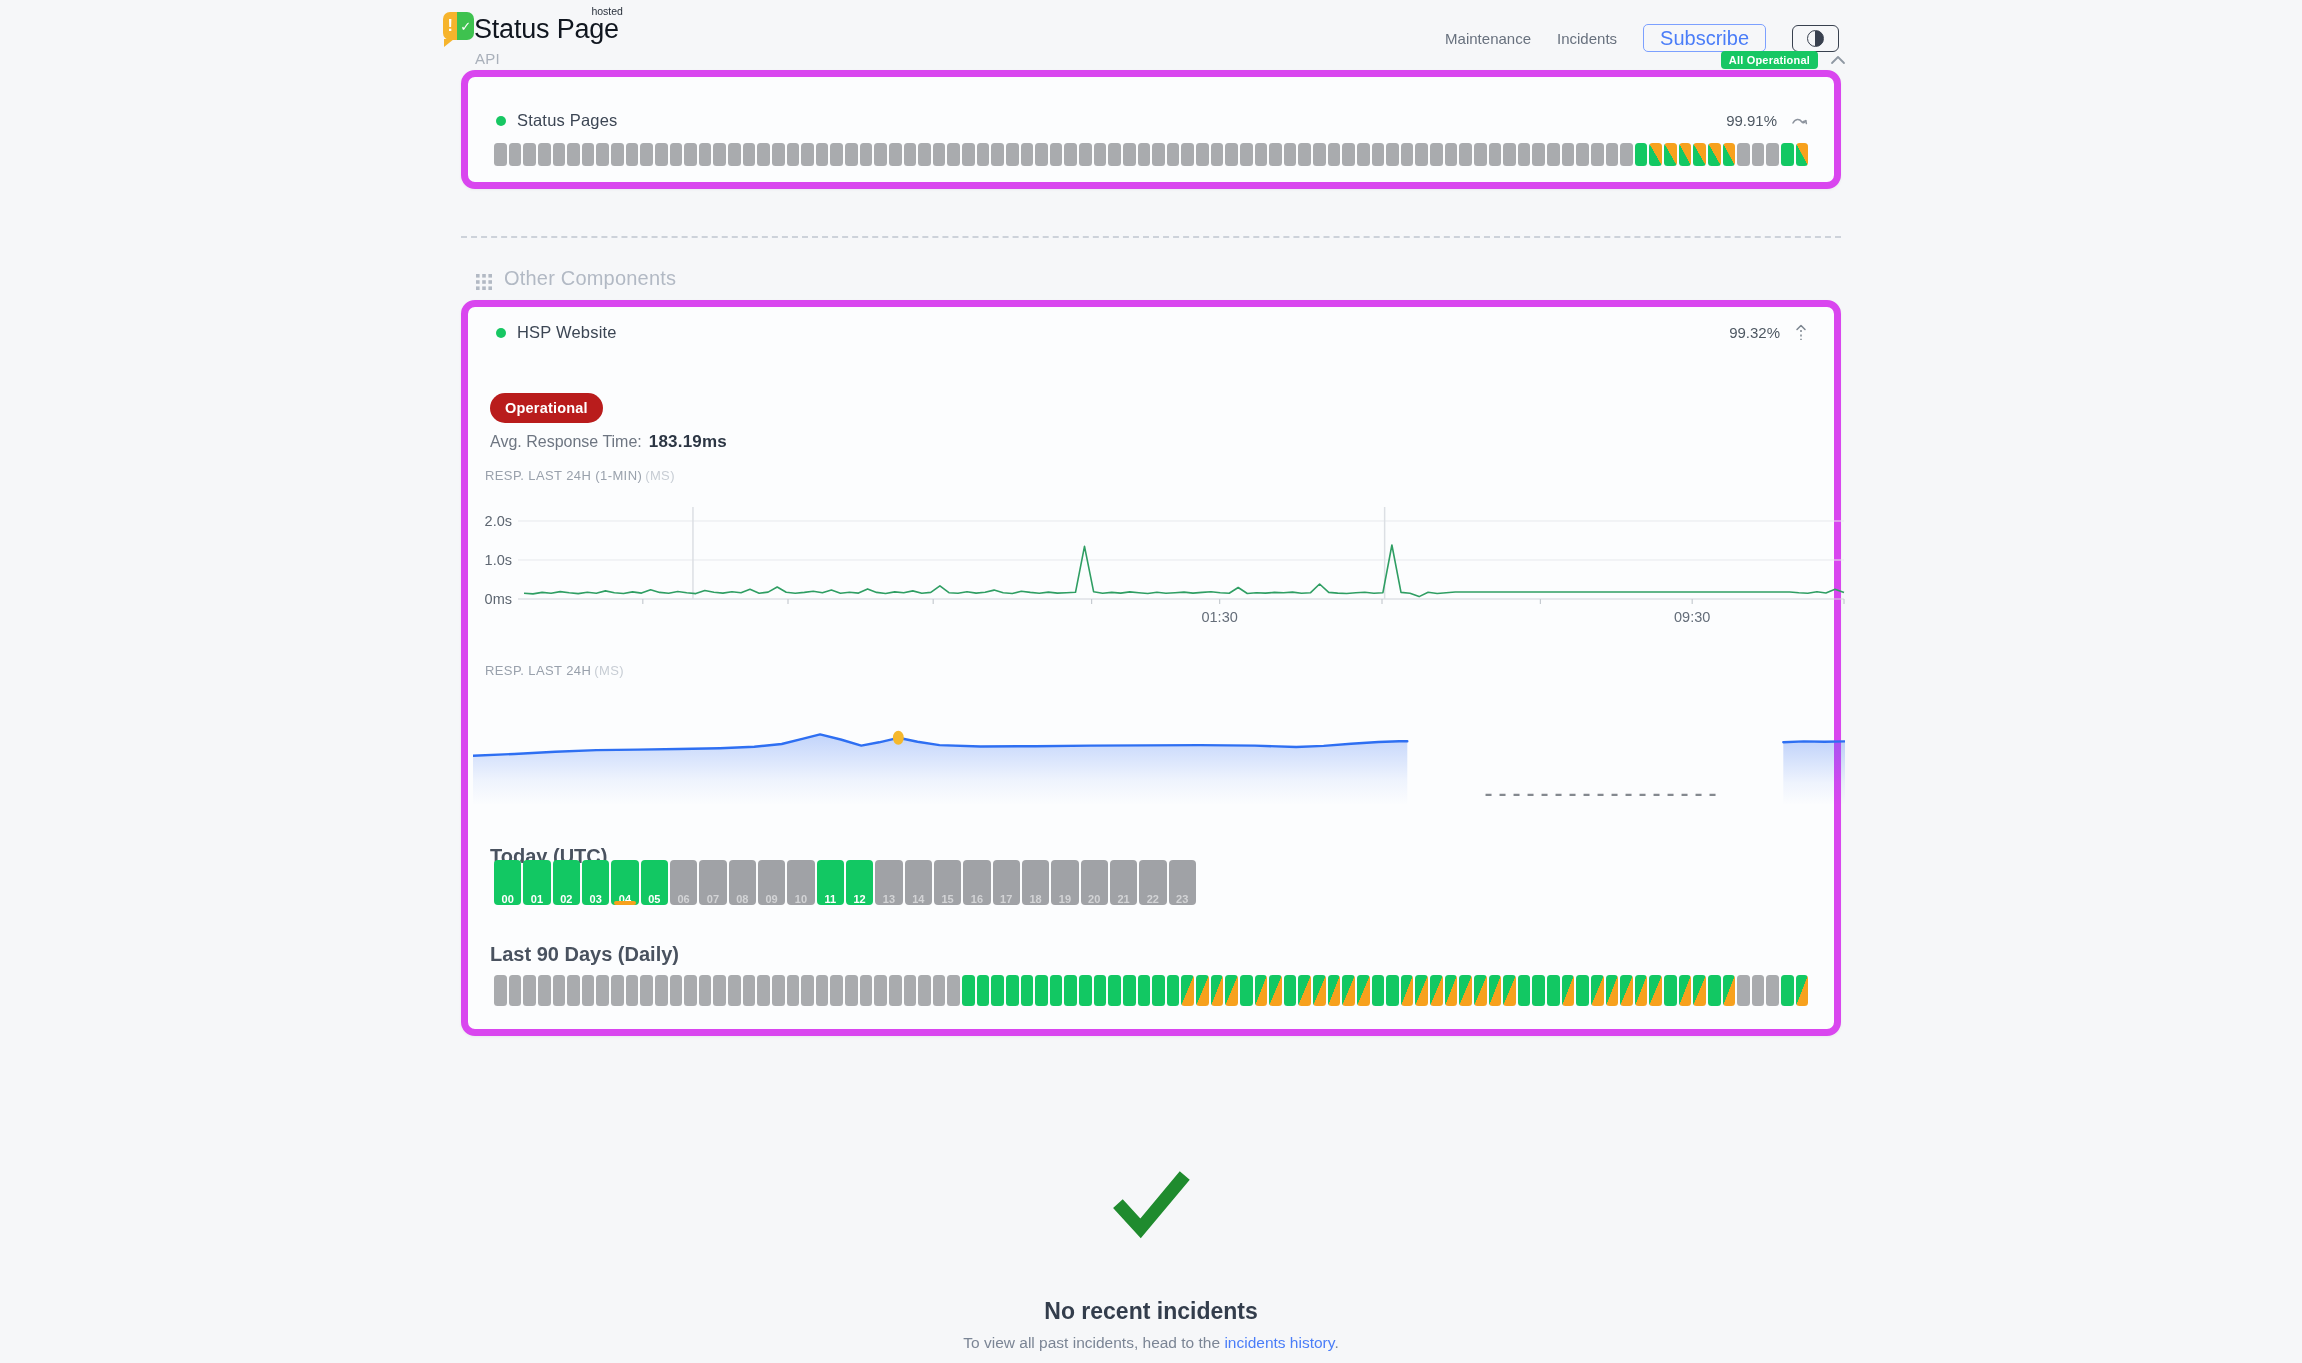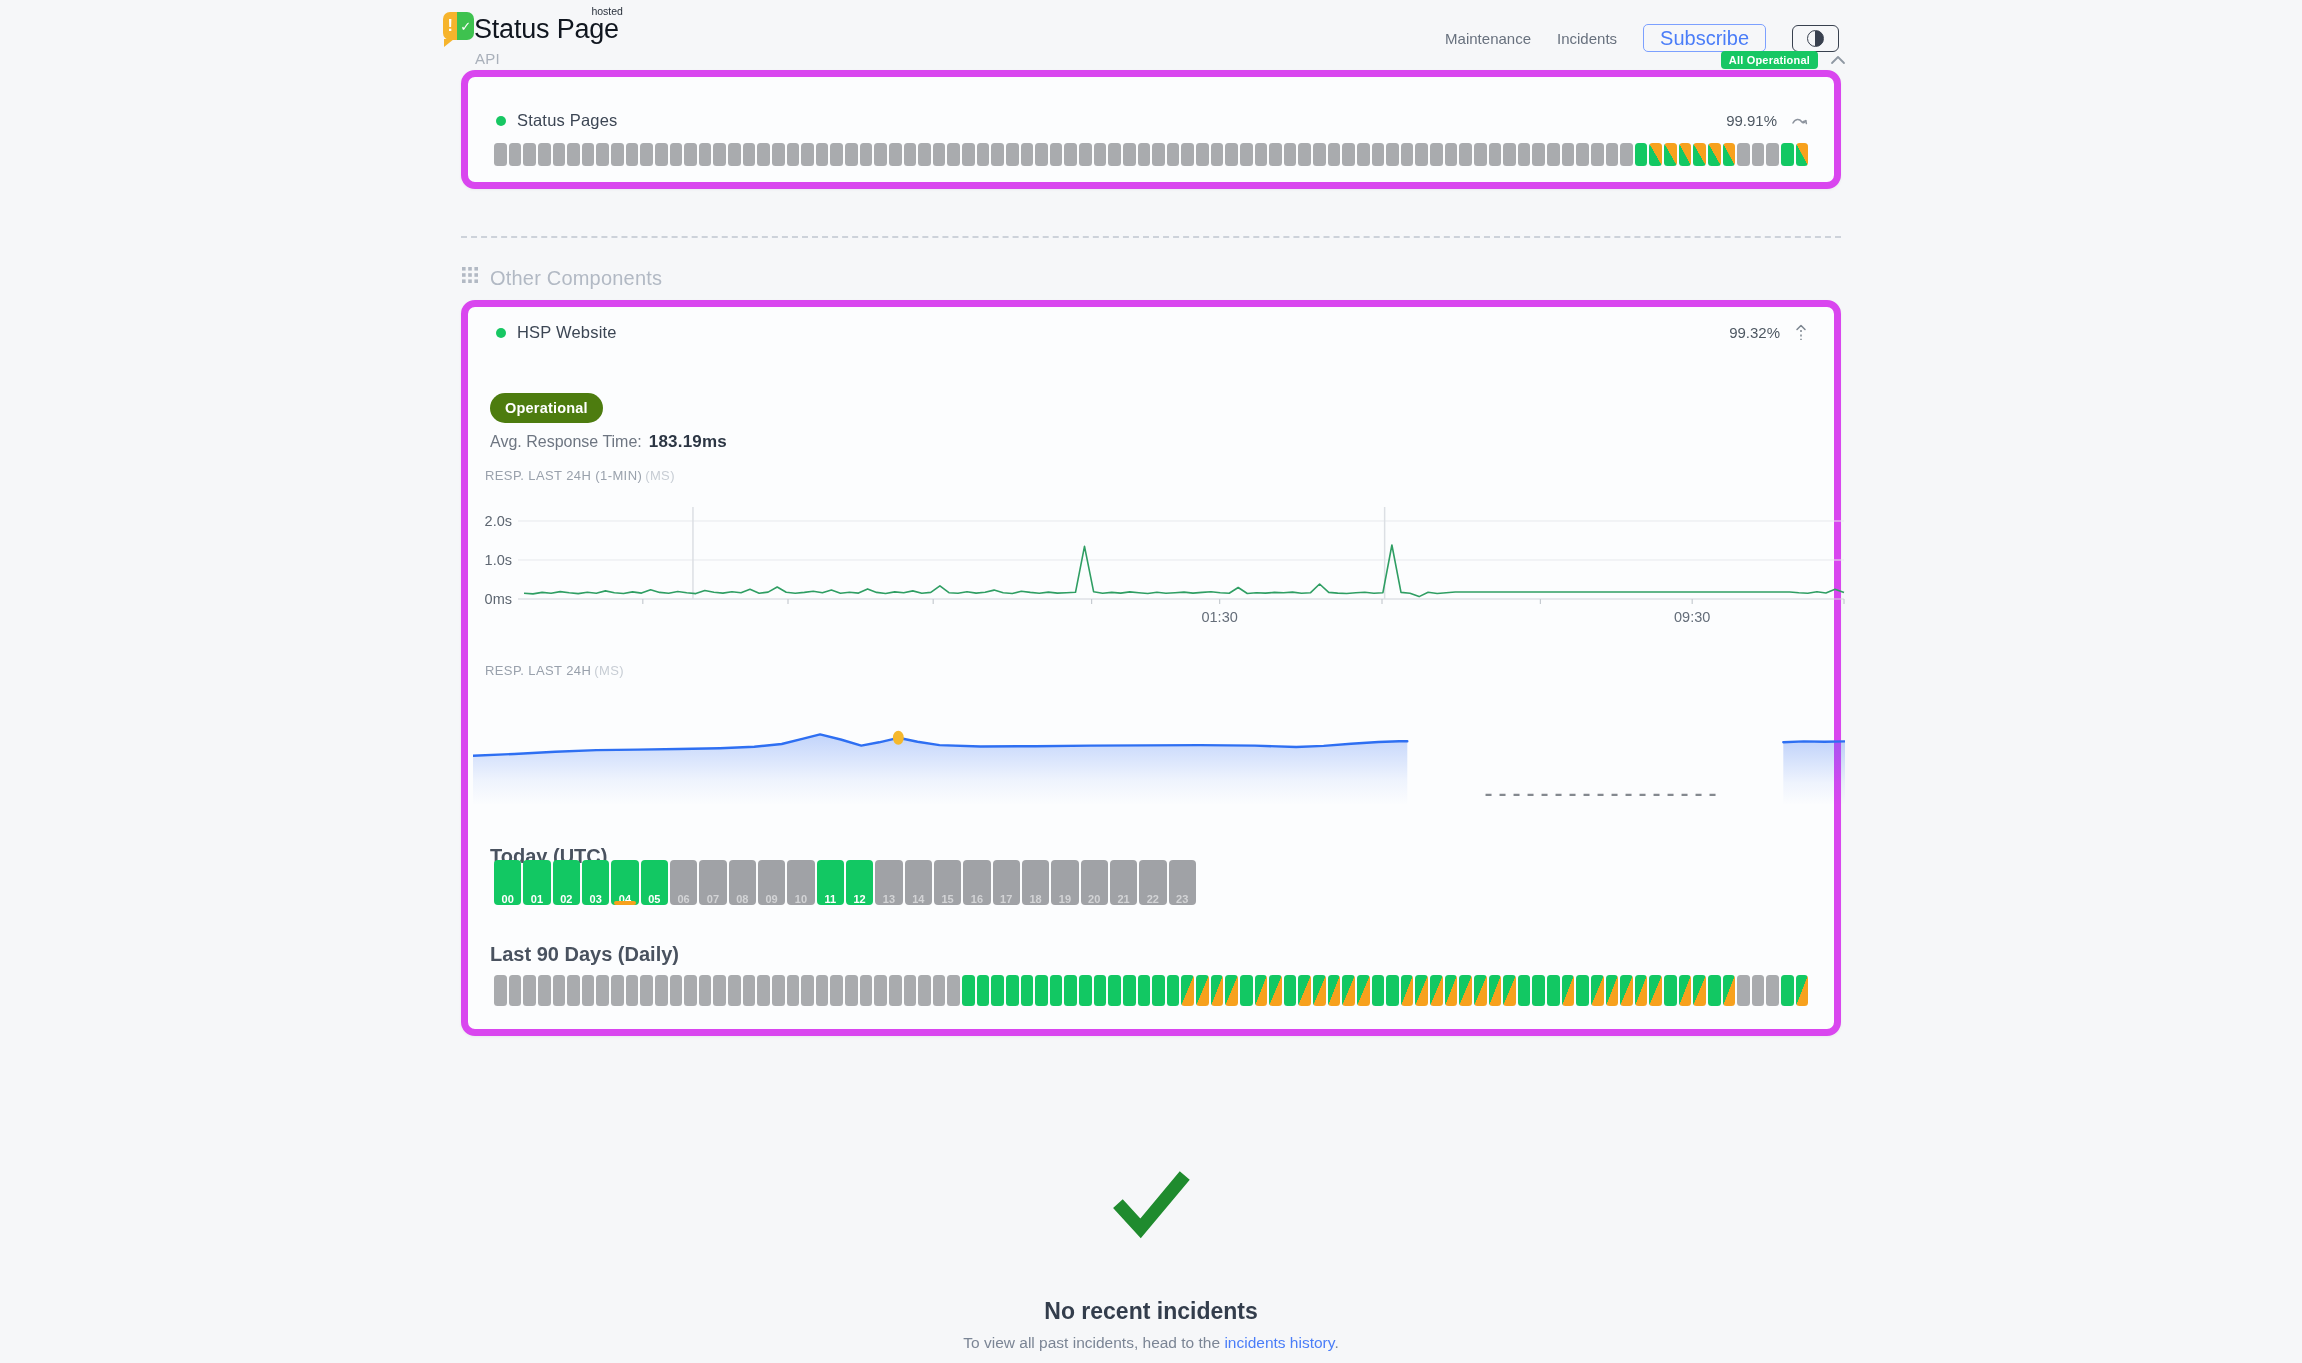--- a/index.html
+++ b/index.html
@@ -53,25 +53,25 @@
 
   .bars{position:absolute;left:26px;right:26px;display:flex;gap:2px}
   .bar{flex:1;border-radius:3.5px}
   .bar.nodata{background:#a9abae}
   .bar.up{background:#12c863}
   .bar.degraded-tr{background:linear-gradient(to top right,#12c863 49.5%,#f7a11d 50.5%)}
   .bar.degraded-br{background:linear-gradient(to bottom right,#12c863 49.5%,#f7a11d 50.5%)}
 
   .divider{position:absolute;left:0;top:236px;width:1380px;border-top:2px dashed #cdd2da}
 
-  .section-header{position:absolute;left:1px;top:267px;display:flex;align-items:flex-start;gap:12px}
+  .section-header{position:absolute;left:15px;top:267px;display:flex;align-items:flex-end;gap:12px}
   .section-header .title{font-size:20px;font-weight:500;color:#b2b9c4;letter-spacing:.2px}
 
   
-  .op-badge{position:absolute;left:22px;top:86px;background:#4d7c0f;color:#fff;font-size:14.5px;
+  .op-badge{position:absolute;left:22px;top:86px;background:#b91c1c;color:#fff;font-size:14.5px;
     font-weight:700;padding:7px 15px;border-radius:17px;letter-spacing:.2px}
   .avg-row{position:absolute;left:22px;top:125px;font-size:16px;color:#6e7682}
   .avg-row b{font-size:17px;font-weight:700;color:#2c3644;margin-left:7px;letter-spacing:.2px}
   .chart-label{position:absolute;left:17px;font-size:13px;color:#99a1ac;letter-spacing:.4px}
   .chart-label .unit{color:#c7cdd4;margin-left:3px}
   #chart1-label{top:161px}
   #chart2-label{top:356px}
   #chart1-svg{position:absolute;left:14px;top:194px}
   #chart2-svg{position:absolute;left:5px;top:386px}
 

